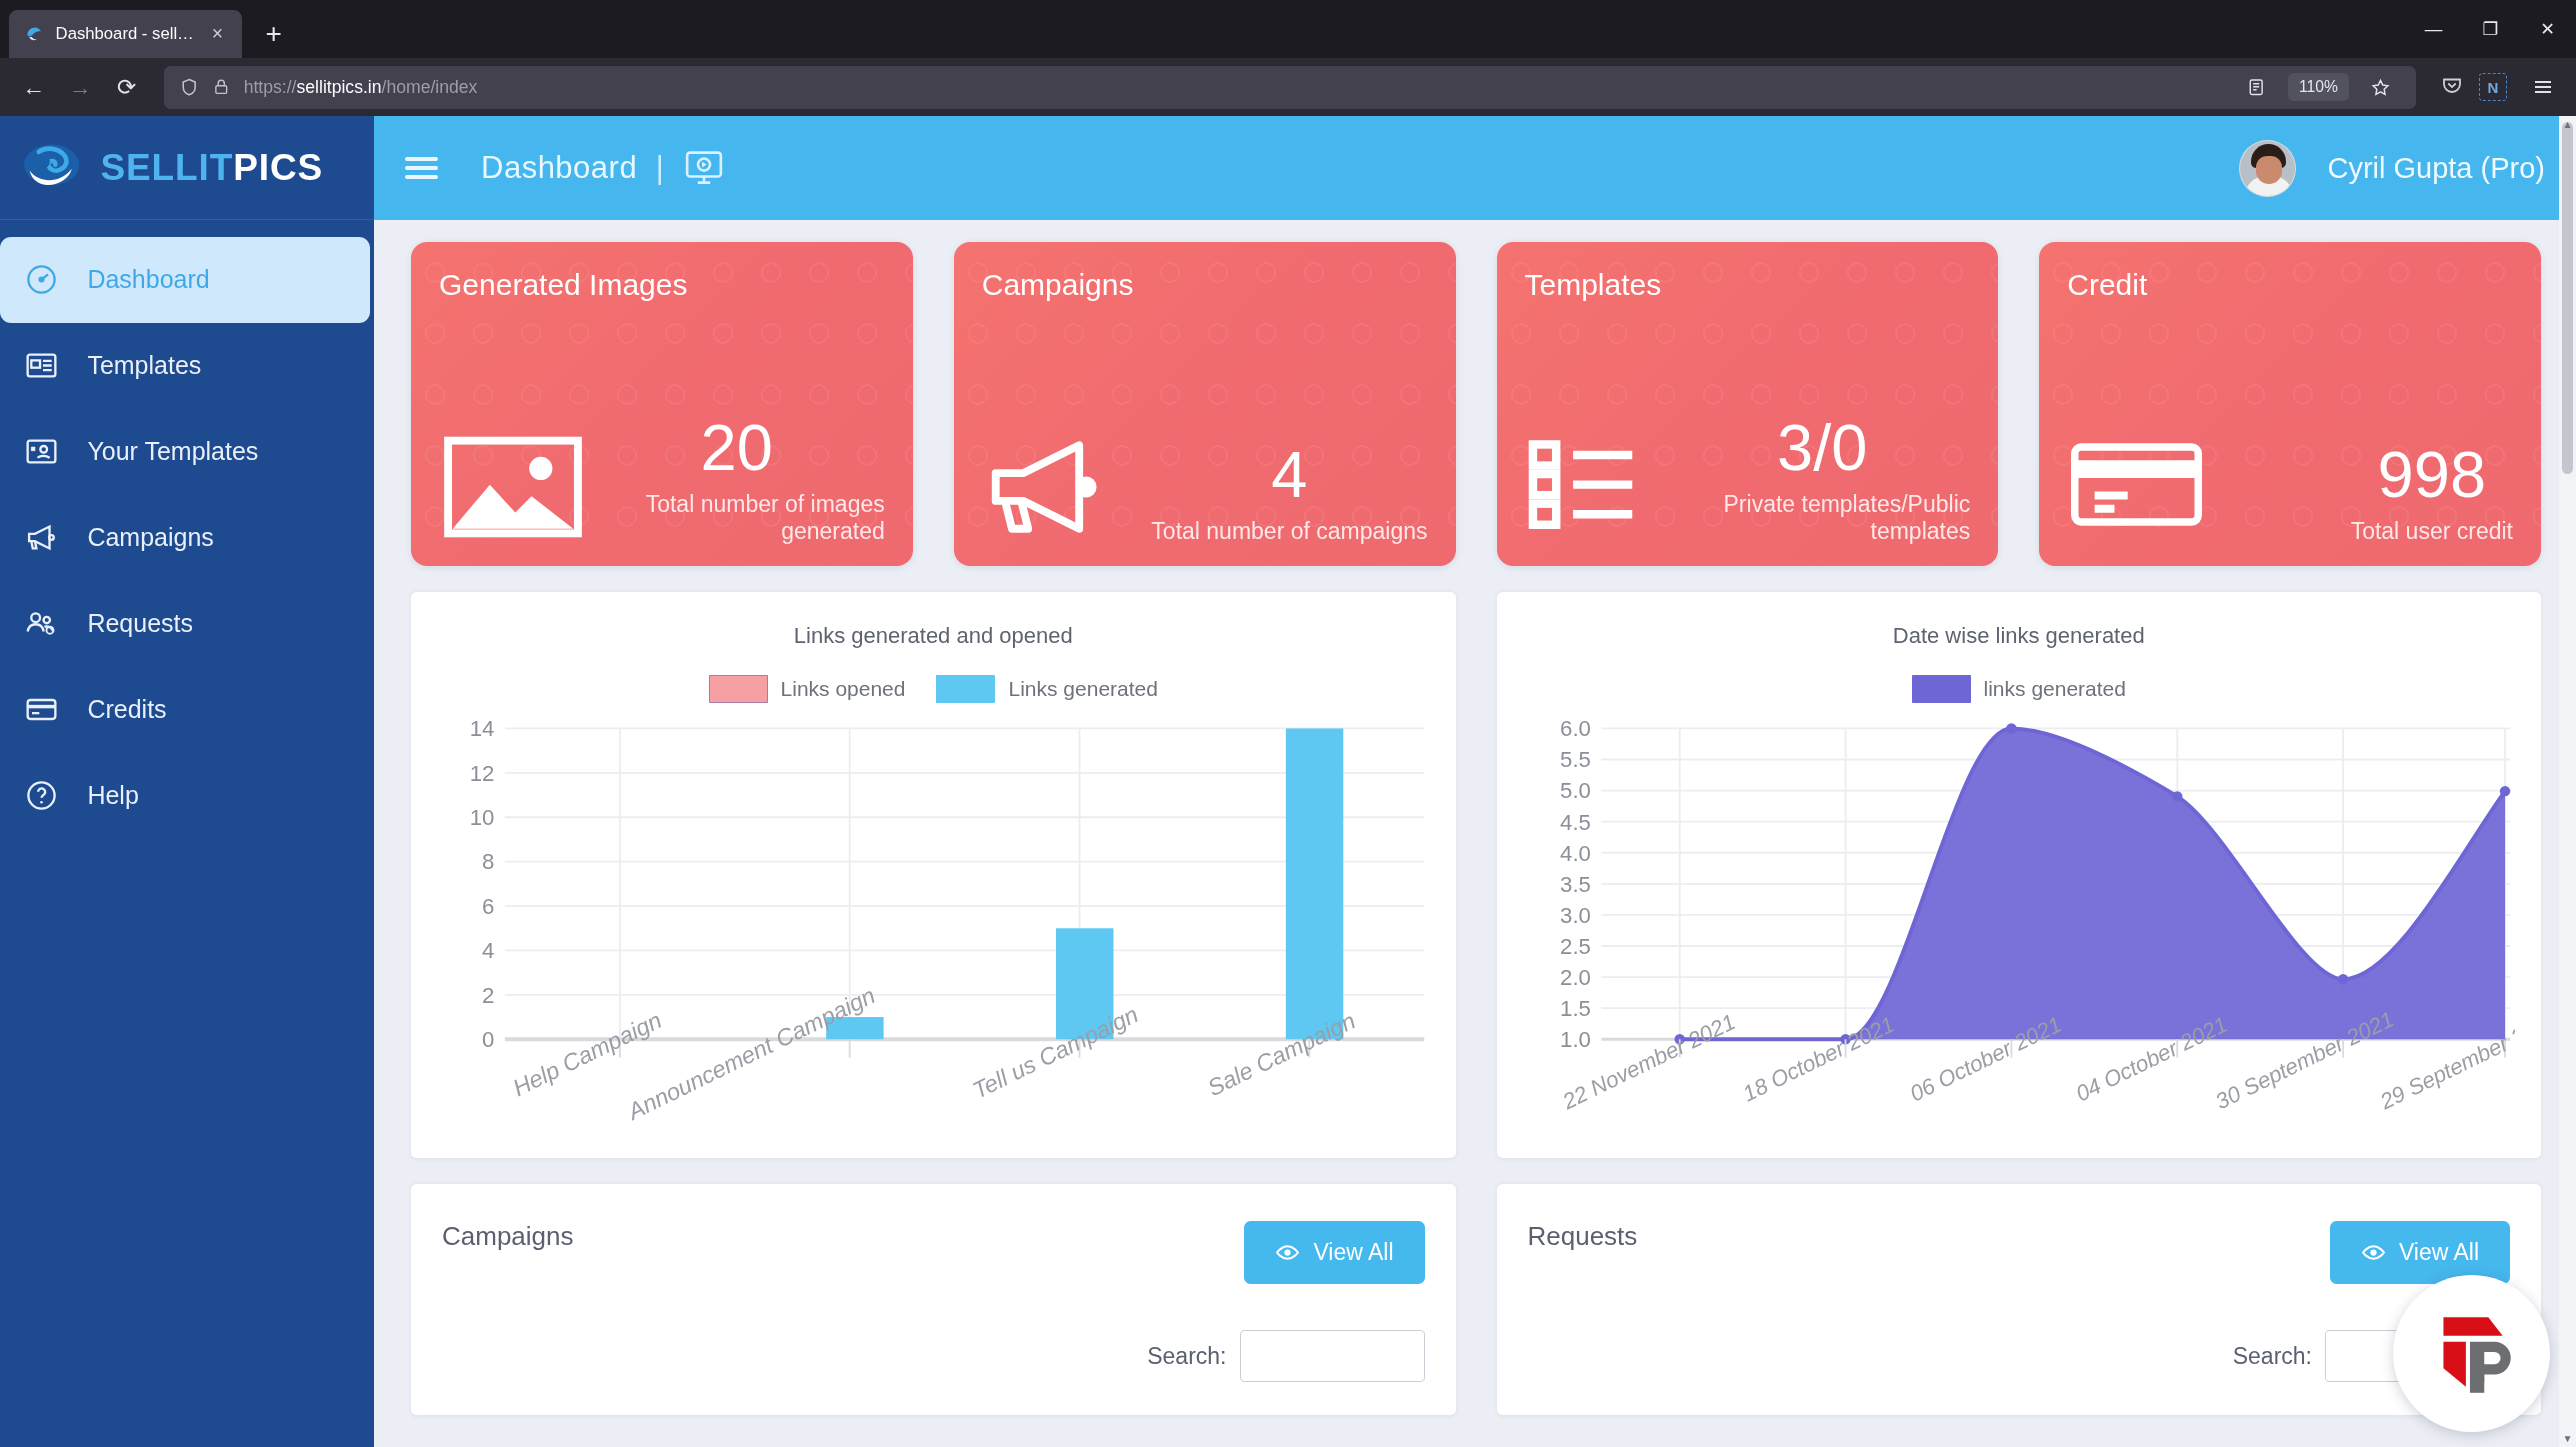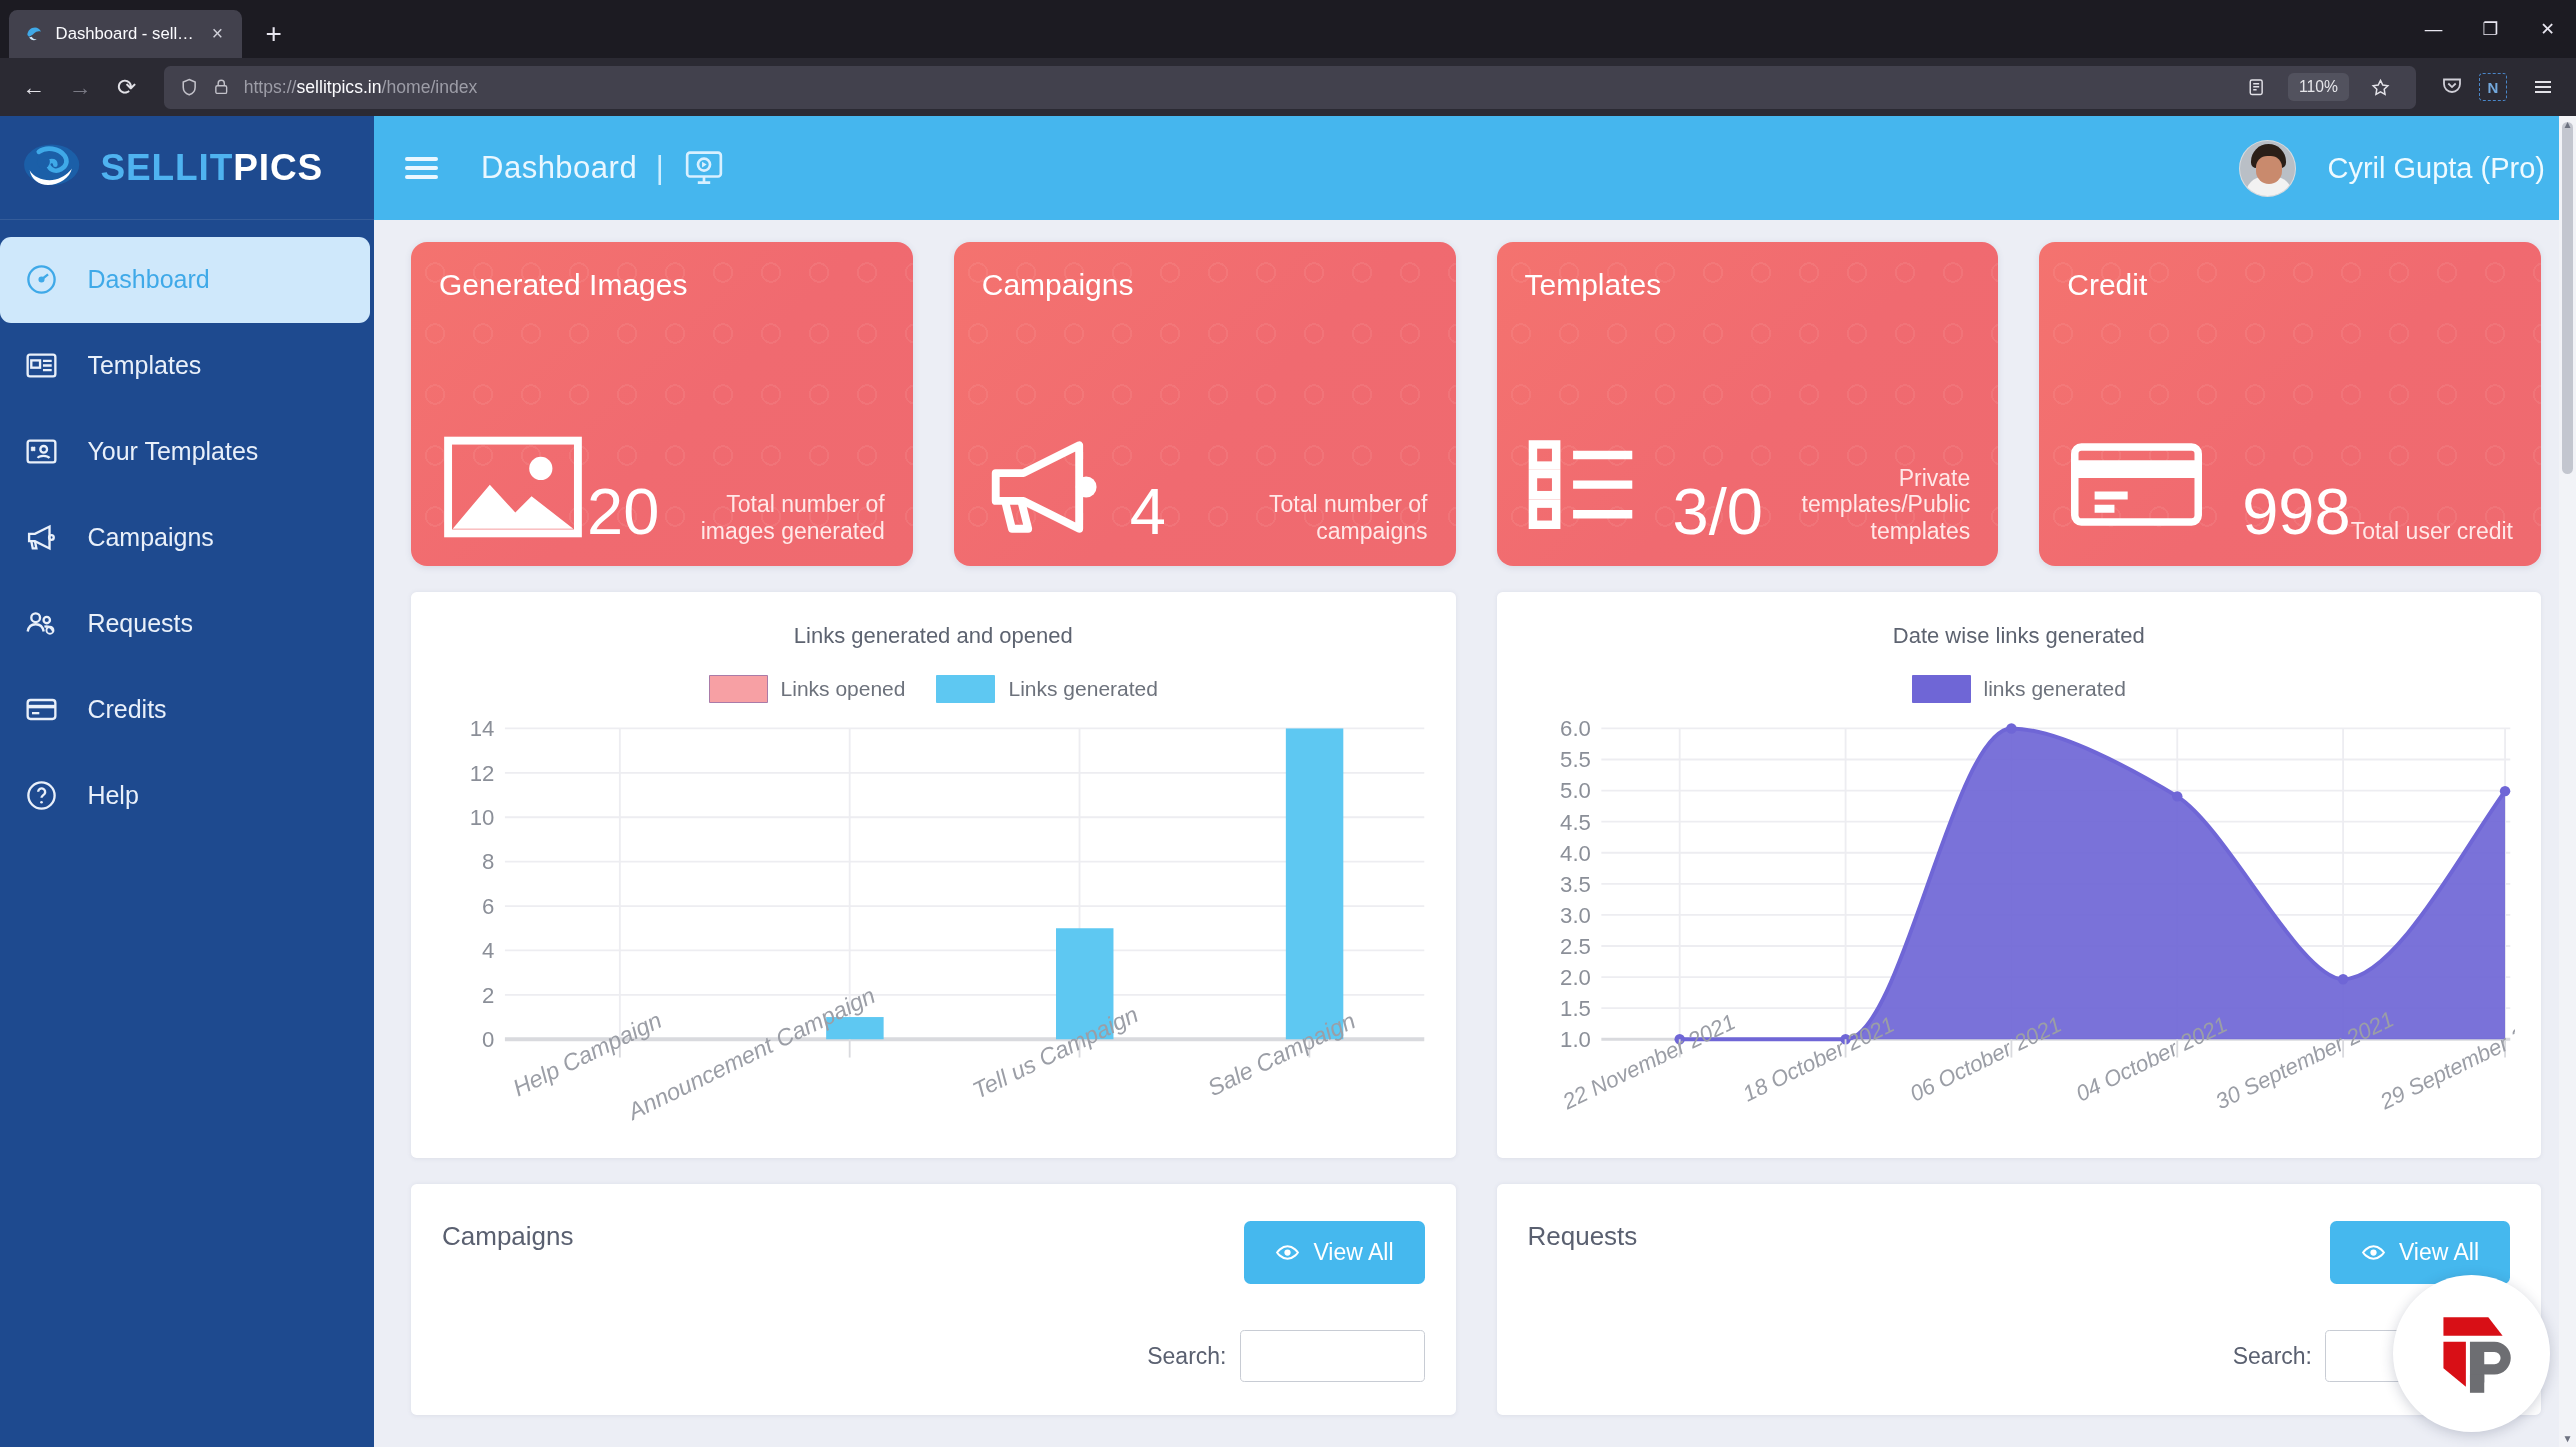--- a/index.html
+++ b/index.html
@@ -117,21 +117,21 @@
     background-image:
       radial-gradient(circle at 50% 50%, transparent 8.3px, rgba(255,255,255,.22) 8.3px, rgba(255,255,255,.22) 10.2px, transparent 10.2px);
     background-size:48px 61px;
     background-position: 0 0, 24px 30.5px;
     pointer-events:none;
   }
   .card-title { font-size:30px; color:#fff; position:relative; z-index:2; }
   .card-body { flex:1; display:flex; align-items:flex-end; justify-content:space-between;
                position:relative; z-index:2; }
   .card-ic { width:148px; height:102px; color:#fff; flex:none; margin-bottom:5.6px; }
-  .card-right { text-align:right; display:flex; flex-direction:row; align-items:flex-end; }
+  .card-right { text-align:right; display:flex; flex-direction:column; align-items:center; }
   .card-num { font-size:65px; line-height:1; color:#fff; font-weight:300; }
   .card-sub { font-size:23px; color:#ffe8e8; line-height:1.15; margin-top:11px; max-width:296px; }
 
   
   .panels { display:flex; gap:41px; margin-top:26px; }
   .panel { flex:1; background:#fff; border-radius:5.6px; height:566px;
            box-shadow:0 0.9px 4.6px rgba(90,100,130,.10); padding:20.4px 26px 0 26px;
            display:flex; flex-direction:column; position:relative; overflow:hidden; }
   .chart-title { text-align:center; font-size:22px; color:#5d6370; margin-top:11px; }
   .legend { display:flex; justify-content:center; gap:31px; align-items:center; margin-top:26px; }

